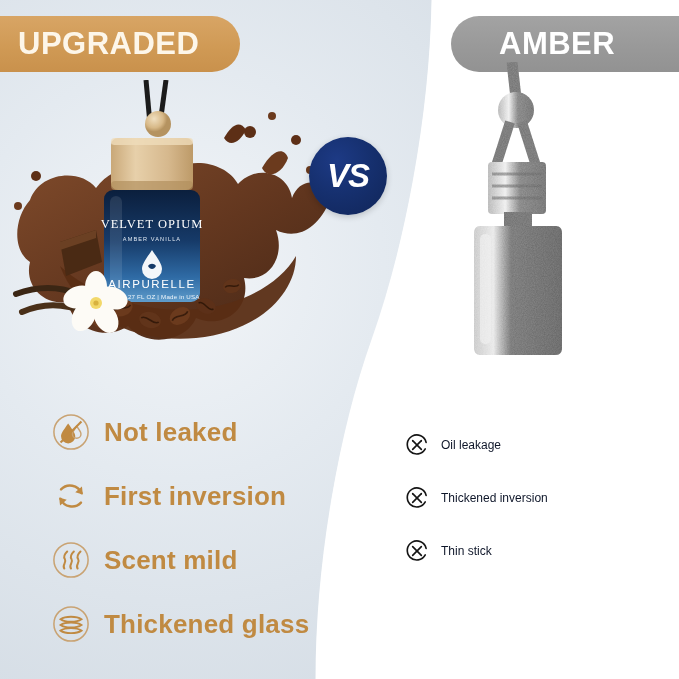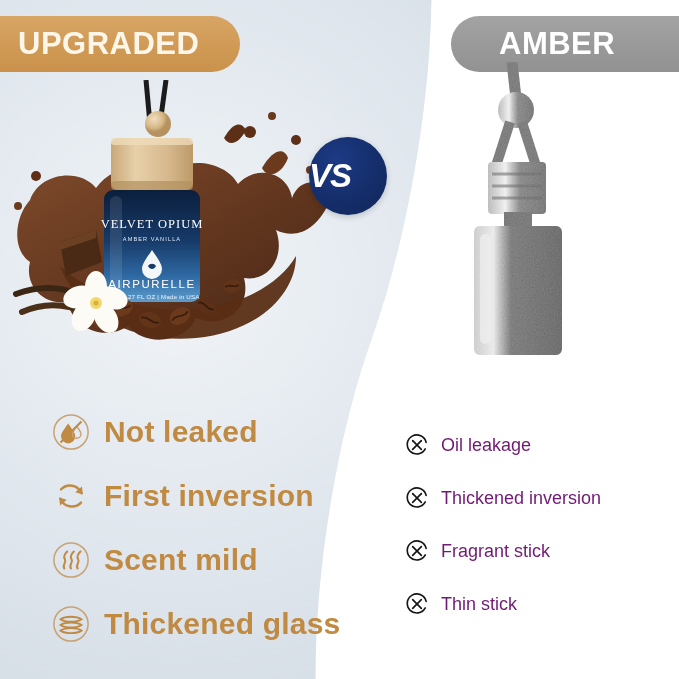--- a/index.html
+++ b/index.html
@@ -43,21 +43,21 @@
     background:linear-gradient(180deg,#a3a3a3 0%,#999999 55%,#929292 100%);
     border-radius:28px 0 0 28px;
     padding-left:48px;box-sizing:border-box;
     font-size:31px;color:#ffffff;
   }
 
   
   .vs-circle{
     position:absolute;left:309px;top:137px;width:78px;height:78px;border-radius:50%;
     background:radial-gradient(circle at 36% 30%,#1d3a85 0%,#16306f 45%,#102558 100%);
-    display:flex;align-items:center;justify-content:flex-start;
+    display:flex;align-items:center;justify-content:center;
     color:#ffffff;font-size:33px;font-weight:bold;font-style:italic;
     letter-spacing:-1px;z-index:40;
     box-shadow:0 2px 6px rgba(0,0,0,.18);
   }
 
   
   .product-art{position:absolute;left:0;top:80px;width:340px;height:300px;z-index:20;}
 
   
   .other-art{position:absolute;left:430px;top:62px;width:200px;height:310px;z-index:20;}
@@ -68,25 +68,25 @@
 
   .frow{display:flex;align-items:center;}
   .feat-left .frow{height:55px;margin-bottom:9px;}
   .feat-right .frow{height:42px;margin-bottom:11px;}
 
   .ficon{flex:0 0 auto;display:block;}
   .feat-left .ficon{width:38px;height:38px;margin-right:14px;}
   .feat-right .ficon{width:26px;height:26px;margin-right:11px;}
 
   .flabel-left{
-    font-size:30px;font-weight:bold;color:#c08a42;
+    font-size:26px;font-weight:bold;color:#c08a42;
     letter-spacing:.2px;line-height:1;white-space:nowrap;
   }
   .flabel-right{
-    font-size:18px;font-weight:normal;color:#701a75;
+    font-size:12px;font-weight:normal;color:#0f172a;
     letter-spacing:0;line-height:1;white-space:nowrap;
   }
 </style>
 </head>
 <body>
 
 <div id="stage">
 
   <div class="bg-left"></div>
   <div class="bg-right"></div>
@@ -343,33 +343,25 @@
 
     <div class="frow">
       <svg class="ficon" viewBox="0 0 30 30">
         <path d="M24.5 19.5 A11 11 0 1 1 25.5 12" fill="none" stroke="#151515" stroke-width="1.9" stroke-linecap="round"></path>
         <line x1="10" y1="10" x2="20" y2="20" stroke="#151515" stroke-width="1.9" stroke-linecap="round"></line>
         <line x1="20" y1="10" x2="10" y2="20" stroke="#151515" stroke-width="1.9" stroke-linecap="round"></line>
       </svg>
       <span class="flabel-right">Thickened inversion</span>
     </div>
 
+
     <div class="frow">
       <svg class="ficon" viewBox="0 0 30 30">
         <path d="M24.5 19.5 A11 11 0 1 1 25.5 12" fill="none" stroke="#151515" stroke-width="1.9" stroke-linecap="round"></path>
         <line x1="10" y1="10" x2="20" y2="20" stroke="#151515" stroke-width="1.9" stroke-linecap="round"></line>
         <line x1="20" y1="10" x2="10" y2="20" stroke="#151515" stroke-width="1.9" stroke-linecap="round"></line>
       </svg>
-      <span class="flabel-right">Fragrant stick</span>
-    </div>
-
-    <div class="frow">
-      <svg class="ficon" viewBox="0 0 30 30">
-        <path d="M24.5 19.5 A11 11 0 1 1 25.5 12" fill="none" stroke="#151515" stroke-width="1.9" stroke-linecap="round"></path>
-        <line x1="10" y1="10" x2="20" y2="20" stroke="#151515" stroke-width="1.9" stroke-linecap="round"></line>
-        <line x1="20" y1="10" x2="10" y2="20" stroke="#151515" stroke-width="1.9" stroke-linecap="round"></line>
-      </svg>
       <span class="flabel-right">Thin stick</span>
     </div>
 
   </div>
 
 </div>
 
 </body></html>

